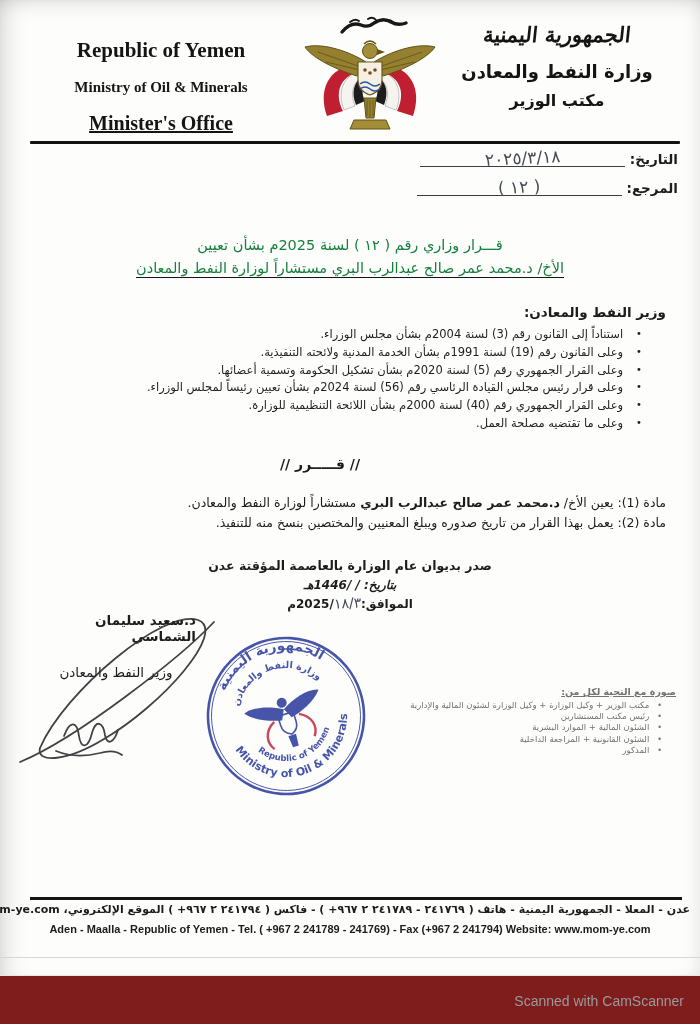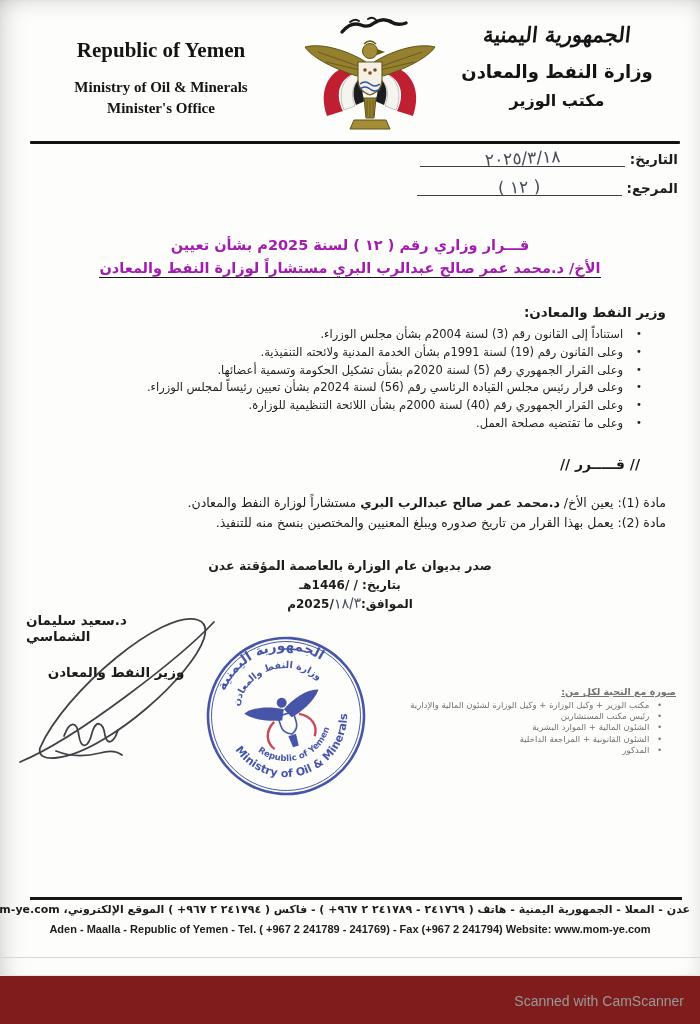--- a/index.html
+++ b/index.html
@@ -17,67 +17,67 @@
                 inset -16px 0 26px -24px rgba(0,0,0,.22),
                 inset 0 18px 28px -24px rgba(0,0,0,.25);
   }
   
   .hdr-en {
     position:absolute; left:36px; top:38px; width:250px; text-align:center;
     font-family:"Liberation Serif", serif; font-weight:700; color:#151515;
   }
   .hdr-en .l1 { font-size:21px; }
   .hdr-en .l2 { font-size:15px; margin-top:16px; }
-  .hdr-en .l3 { font-size:15px; margin-top:4px; }
+  .hdr-en .l3 { font-size:20px; margin-top:16px;text-decoration:underline; }
   .hdr-ar {
     position:absolute; right:28px; top:22px; width:230px; text-align:center;
     direction:rtl; font-weight:700; color:#141414;
   }
   .hdr-ar .c1 { font-size:21px; transform:skewX(-6deg); font-family:"DejaVu Serif", serif; }
   .hdr-ar .c2 { font-size:18px; margin-top:14px; }
   .hdr-ar .c3 { font-size:16px; margin-top:9px; }
   .emblem { position:absolute; left:298px; top:10px; width:144px; height:132px; }
   .hdr-rule { position:absolute; left:30px; right:20px; top:141px; height:3px; background:#121212; border-radius:1px; }
 
   
   .meta-left { position:absolute; left:38px; top:152px; font-family:"Liberation Serif", serif; font-weight:700; font-size:13.5px; }
   .meta-left .row { margin-bottom:11px; }
   .uline-en { display:inline-block; width:172px; border-bottom:1.4px solid #4a4a4a; height:12px; margin-left:4px; }
   .meta-right { position:absolute; right:22px; top:146px; direction:rtl; font-weight:700; font-size:13.5px; }
   .meta-right .row { margin-bottom:8px; white-space:nowrap; }
   .uline-ar { display:inline-block; width:205px; border-bottom:1.7px solid #3e3e3e; text-align:center; vertical-align:bottom; }
   .hand { font-size:17px; font-weight:400; color:#464c58; display:inline-block; transform:rotate(-3deg); position:relative; top:2px; }
 
   
-  .title { position:absolute; left:0; right:0; top:237px; text-align:center; direction:rtl; font-weight:700; color:#a21caf; }
+  .title { position:absolute; left:0; right:0; top:237px; text-align:center; direction:rtl; font-weight:400; color:#15803d; }
   .title .t1 { font-size:14.5px; }
   .title .t2 { font-size:14.5px; margin-top:7px; }
   .title .t2 span { border-bottom:1.6px solid #141414; padding-bottom:1px; }
 
   
   .pre-head { position:absolute; right:34px; top:304px; direction:rtl; font-weight:700; font-size:13.5px; }
   .pre-list { position:absolute; right:58px; left:40px; top:326px; direction:rtl; margin:0; padding:0; list-style:none; }
   .pre-list li { font-size:11.5px; line-height:16.8px; text-align:right; color:#1e1e1e; }
   .pre-list li::before { content:"•"; margin-left:13px; font-size:10px; position:relative; top:-1px; }
 
   
-  .marker { position:absolute; left:0; right:60px; top:456px; direction:rtl; font-weight:700; font-size:14px; }
+  .marker { position:absolute; left:0; right:60px; top:456px; text-align:center; direction:rtl; font-weight:700; font-size:14px; }
   .articles { position:absolute; right:34px; left:38px; top:493px; direction:rtl; font-size:12.5px; line-height:19.5px; text-align:right; }
   .articles b { font-weight:700; }
 
   
   .issuance { position:absolute; left:120px; width:460px; top:558px; text-align:center; direction:rtl; }
   .issuance .i1 { font-weight:700; font-size:12.5px; }
-  .issuance .i2 { font-size:12px; font-weight:700; margin-top:5px; }
+  .issuance .i2 { font-size:12px; font-weight:700; margin-top:5px;font-style:italic; }
   .issuance .i3 { font-size:12px; font-weight:700; margin-top:3px; }
   .issuance .hand { font-size:14px; top:0; }
 
   
-  .sig-name { position:absolute; left:26px; top:612px; direction:rtl; font-weight:700; font-size:13.5px; width:170px; text-align:left; }
-  .sig-title { position:absolute; left:36px; top:664px; direction:rtl; font-weight:700; font-size:13.5px; width:160px; text-align:center; }
+  .sig-name { position:absolute; left:26px; top:612px; direction:rtl; font-weight:700; font-size:13.5px; width:170px; text-align:right; }
+  .sig-title { position:absolute; left:36px; top:664px; direction:rtl; font-weight:400; font-size:13.5px; width:160px; text-align:center; }
   .sig-strokes { position:absolute; left:6px; top:596px; width:250px; height:175px; pointer-events:none; }
   .stamp { position:absolute; left:200px; top:630px; width:172px; height:172px; opacity:.92; }
 
   
   .dist { position:absolute; right:24px; top:686px; width:310px; direction:rtl; color:#737373; }
   .dist .d-head { font-weight:700; font-size:9.5px; text-decoration:underline; }
   .dist ul { margin:3px 14px 8px 0; padding:0; list-style:none; }
   .dist li { font-size:8.5px; line-height:11.2px; text-align:right; }
   .dist li::before { content:"•"; margin-left:8px; font-size:8px; }
 

